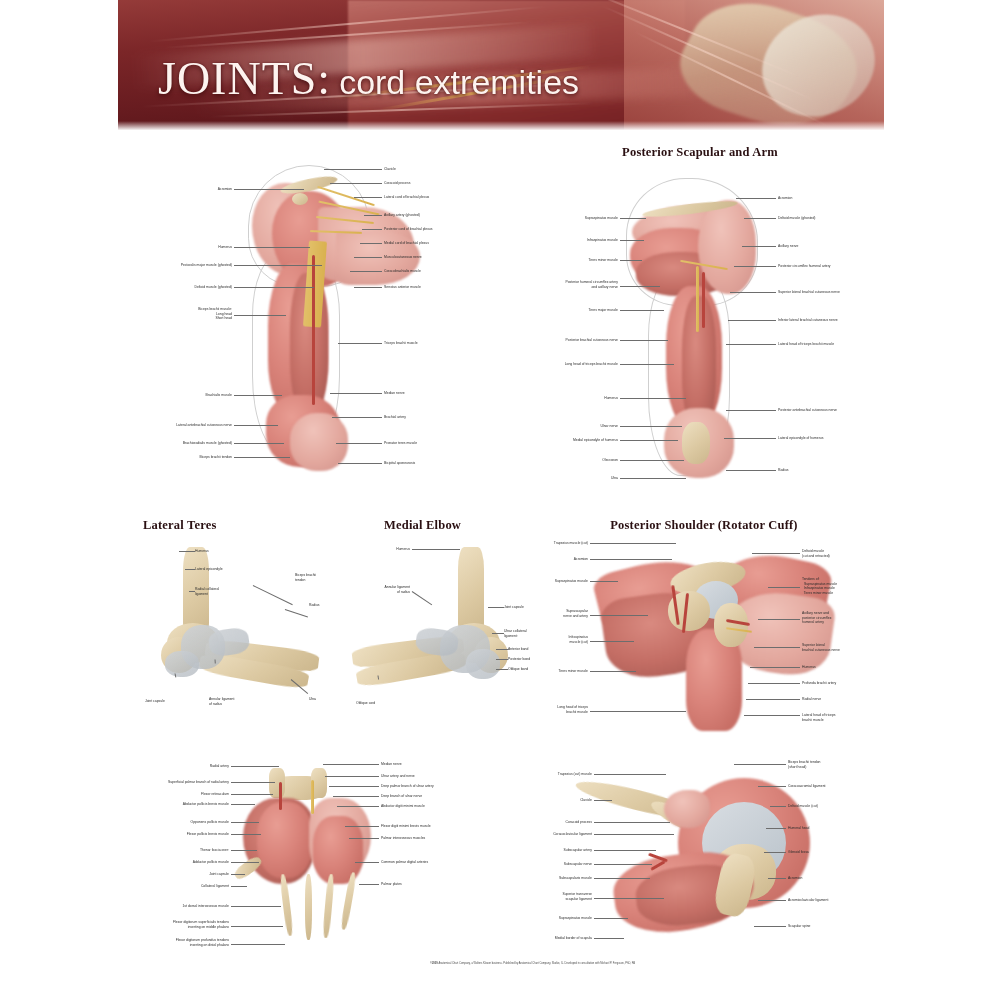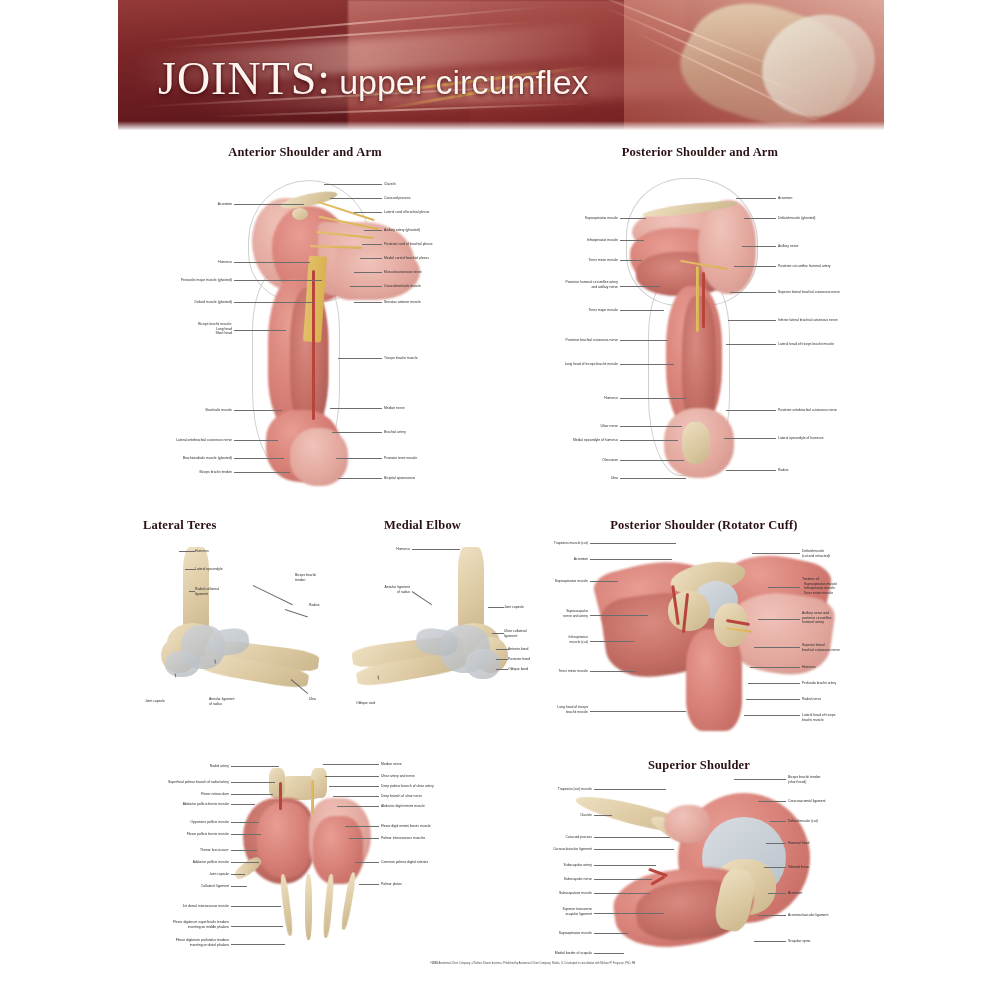--- a/index.html
+++ b/index.html
@@ -150,27 +150,26 @@
       <div class="fiber" style="left:3%;top:72%;width:58%;transform:rotate(-3deg);"></div>
       <div class="fiber" style="left:12%;top:84%;width:50%;transform:rotate(-2deg);"></div>
       <div class="fiber" style="left:58%;top:22%;width:32%;transform:rotate(22deg);"></div>
       <div class="fiber" style="left:62%;top:40%;width:30%;transform:rotate(24deg);"></div>
       <div class="fiber" style="left:66%;top:60%;width:28%;transform:rotate(26deg);"></div>
       <div class="vessel" style="left:28%;top:62%;width:34%;transform:rotate(-7deg);"></div>
       <div class="vessel" style="left:34%;top:70%;width:26%;transform:rotate(-10deg);"></div>
     </div>
 
     <div class="title">
-      <span class="t1">JOINTS:</span><span class="t2">upper circumflex</span>
+      <span class="t1">JOINTS:</span><span class="t2">cord extremities</span>
     </div>
     <div class="banner-fadebot"></div>
   </div>
 
   <div class="panel" style="left:140px;top:145px;width:330px;height:345px;">
-    <div class="panel-title">Anterior Shoulder and Arm</div>
 
     <div class="fig" style="height:330px;">
 
       <div class="outline" style="left:108px;top:20px;width:120px;height:120px;border-radius:50% 50% 40% 40%;"></div>
       <div class="outline" style="left:112px;top:110px;width:86px;height:200px;border-radius:30% 30% 40% 40%;"></div>
 
       <div class="muscle m-pale" style="left:112px;top:38px;width:70px;height:92px;border-radius:48% 52% 45% 55%;"></div>
       <div class="muscle m-pink" style="left:132px;top:46px;width:78px;height:96px;border-radius:46% 54% 40% 60%;"></div>
 
       <div class="muscle m-pale" style="left:178px;top:62px;width:96px;height:74px;border-radius:8% 60% 55% 22%;"></div>
@@ -259,21 +258,21 @@
 
       <div class="lbl" style="left:244px;top:296px;width:92px;">Pronator teres muscle</div>
       <div class="leader" style="left:196px;top:298px;width:46px;"></div>
 
       <div class="lbl" style="left:244px;top:316px;width:92px;">Bicipital aponeurosis</div>
       <div class="leader" style="left:198px;top:318px;width:44px;"></div>
     </div>
   </div>
 
   <div class="panel" style="left:530px;top:145px;width:340px;height:345px;">
-    <div class="panel-title">Posterior Shoulder and Arm</div>
+    <div class="panel-title">Posterior Scapular and Arm</div>
 
     <div class="fig" style="height:330px;">
       <div class="outline" style="left:96px;top:18px;width:130px;height:126px;border-radius:45% 50% 40% 40%;"></div>
       <div class="outline" style="left:118px;top:116px;width:80px;height:198px;border-radius:30% 30% 40% 40%;"></div>
 
       <div class="muscle m-pale" style="left:102px;top:46px;width:100px;height:46px;border-radius:55% 45% 40% 60%;transform:rotate(-6deg);"></div>
       <div class="muscle m-pink" style="left:100px;top:68px;width:104px;height:64px;border-radius:40% 50% 45% 55%;"></div>
       <div class="muscle m-deep" style="left:106px;top:92px;width:92px;height:44px;border-radius:45%;"></div>
       <div class="muscle m-pale" style="left:168px;top:40px;width:58px;height:94px;border-radius:50% 46% 44% 52%;"></div>
       <div class="muscle bone-sh" style="left:112px;top:44px;width:96px;height:10px;border-radius:50%;transform:rotate(-7deg);"></div>
@@ -543,21 +542,20 @@
       <div class="lbl" style="left:248px;top:78px;width:100px;">Palmar interosseous muscles</div>
       <div class="leader" style="left:216px;top:80px;width:30px;"></div>
       <div class="lbl" style="left:248px;top:102px;width:100px;">Common palmar digital arteries</div>
       <div class="leader" style="left:222px;top:104px;width:24px;"></div>
       <div class="lbl" style="left:248px;top:124px;width:100px;">Palmar plates</div>
       <div class="leader" style="left:226px;top:126px;width:20px;"></div>
     </div>
   </div>
 
   <div class="panel" style="left:518px;top:758px;width:362px;height:205px;">
-    <div class="panel-title">Superior Shoulder</div>
 
     <div class="fig" style="height:190px;">
 
       <div class="muscle bone-sh" style="left:56px;top:32px;width:126px;height:20px;border-radius:50%;transform:rotate(14deg);"></div>
       <div class="muscle bone-sh" style="left:130px;top:52px;width:70px;height:18px;border-radius:50%;transform:rotate(26deg);"></div>
 
       <div class="muscle m-pink" style="left:160px;top:20px;width:132px;height:130px;border-radius:50%;"></div>
       <div class="muscle cart" style="left:184px;top:44px;width:84px;height:82px;border-radius:50%;"></div>
       <div class="muscle bone-sh" style="left:196px;top:86px;width:62px;height:56px;border-radius:46%;"></div>
       <div class="muscle m-pale" style="left:146px;top:32px;width:46px;height:38px;border-radius:50% 40% 44% 50%;"></div>

